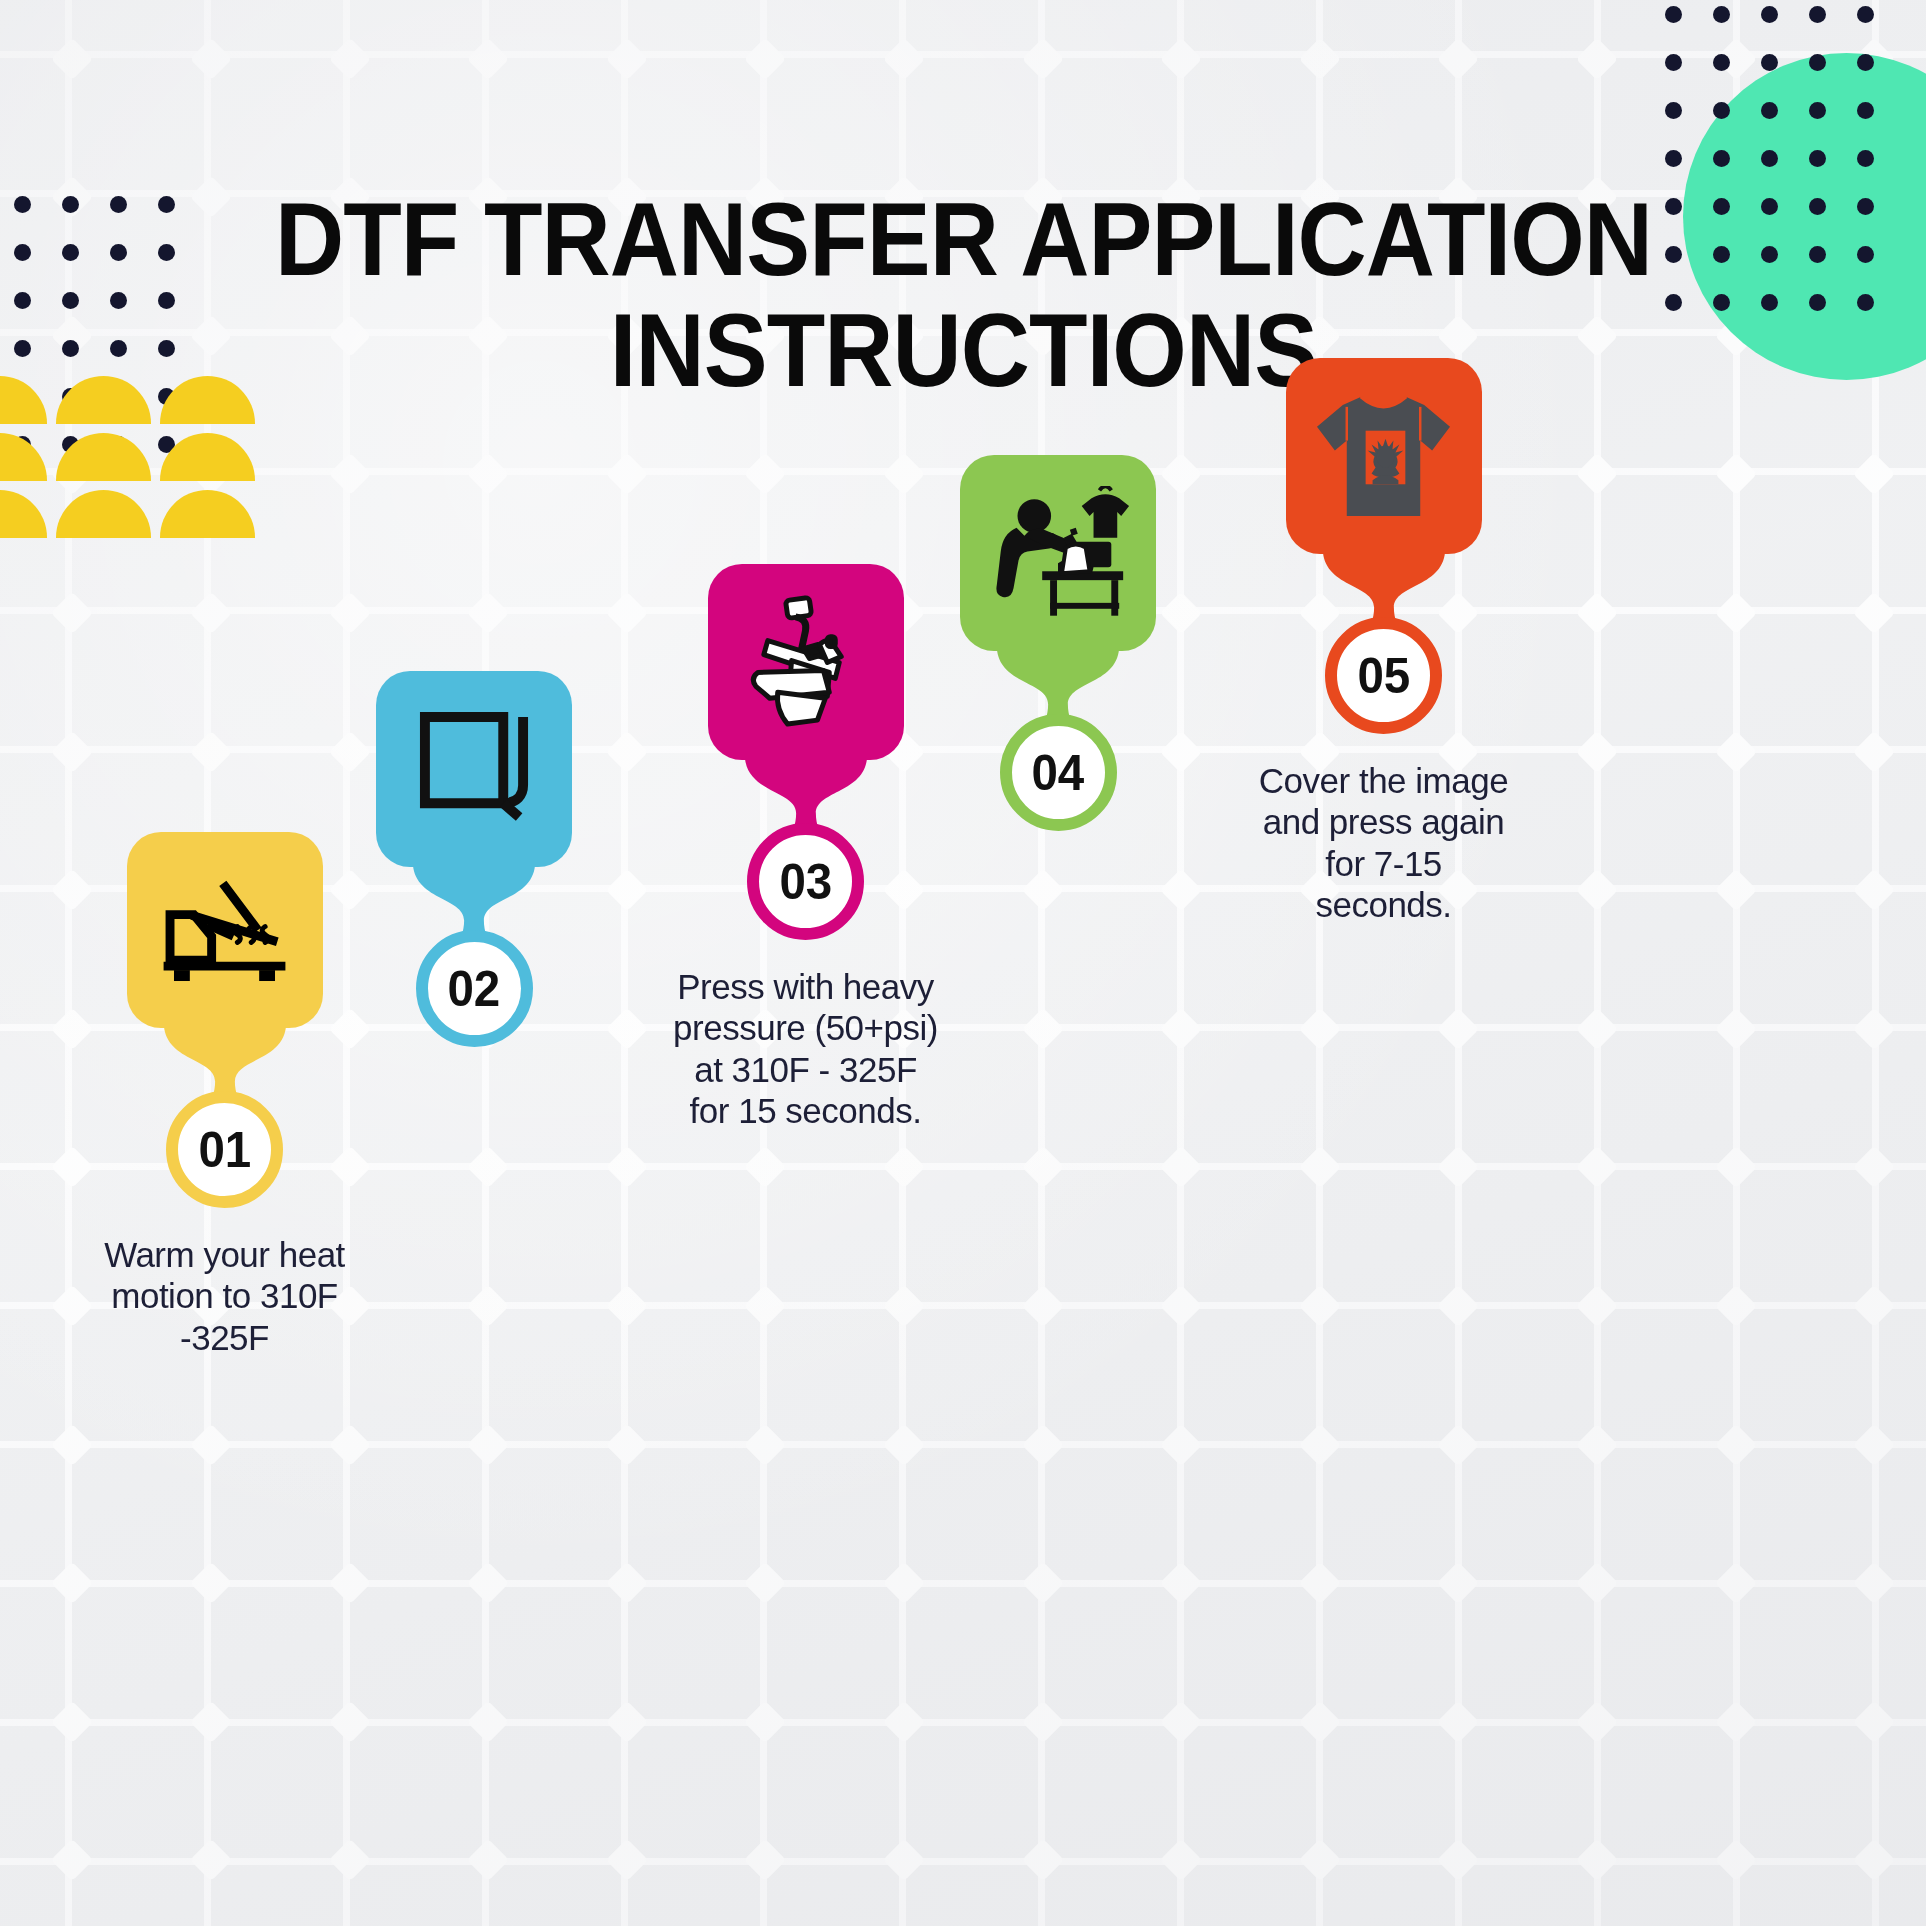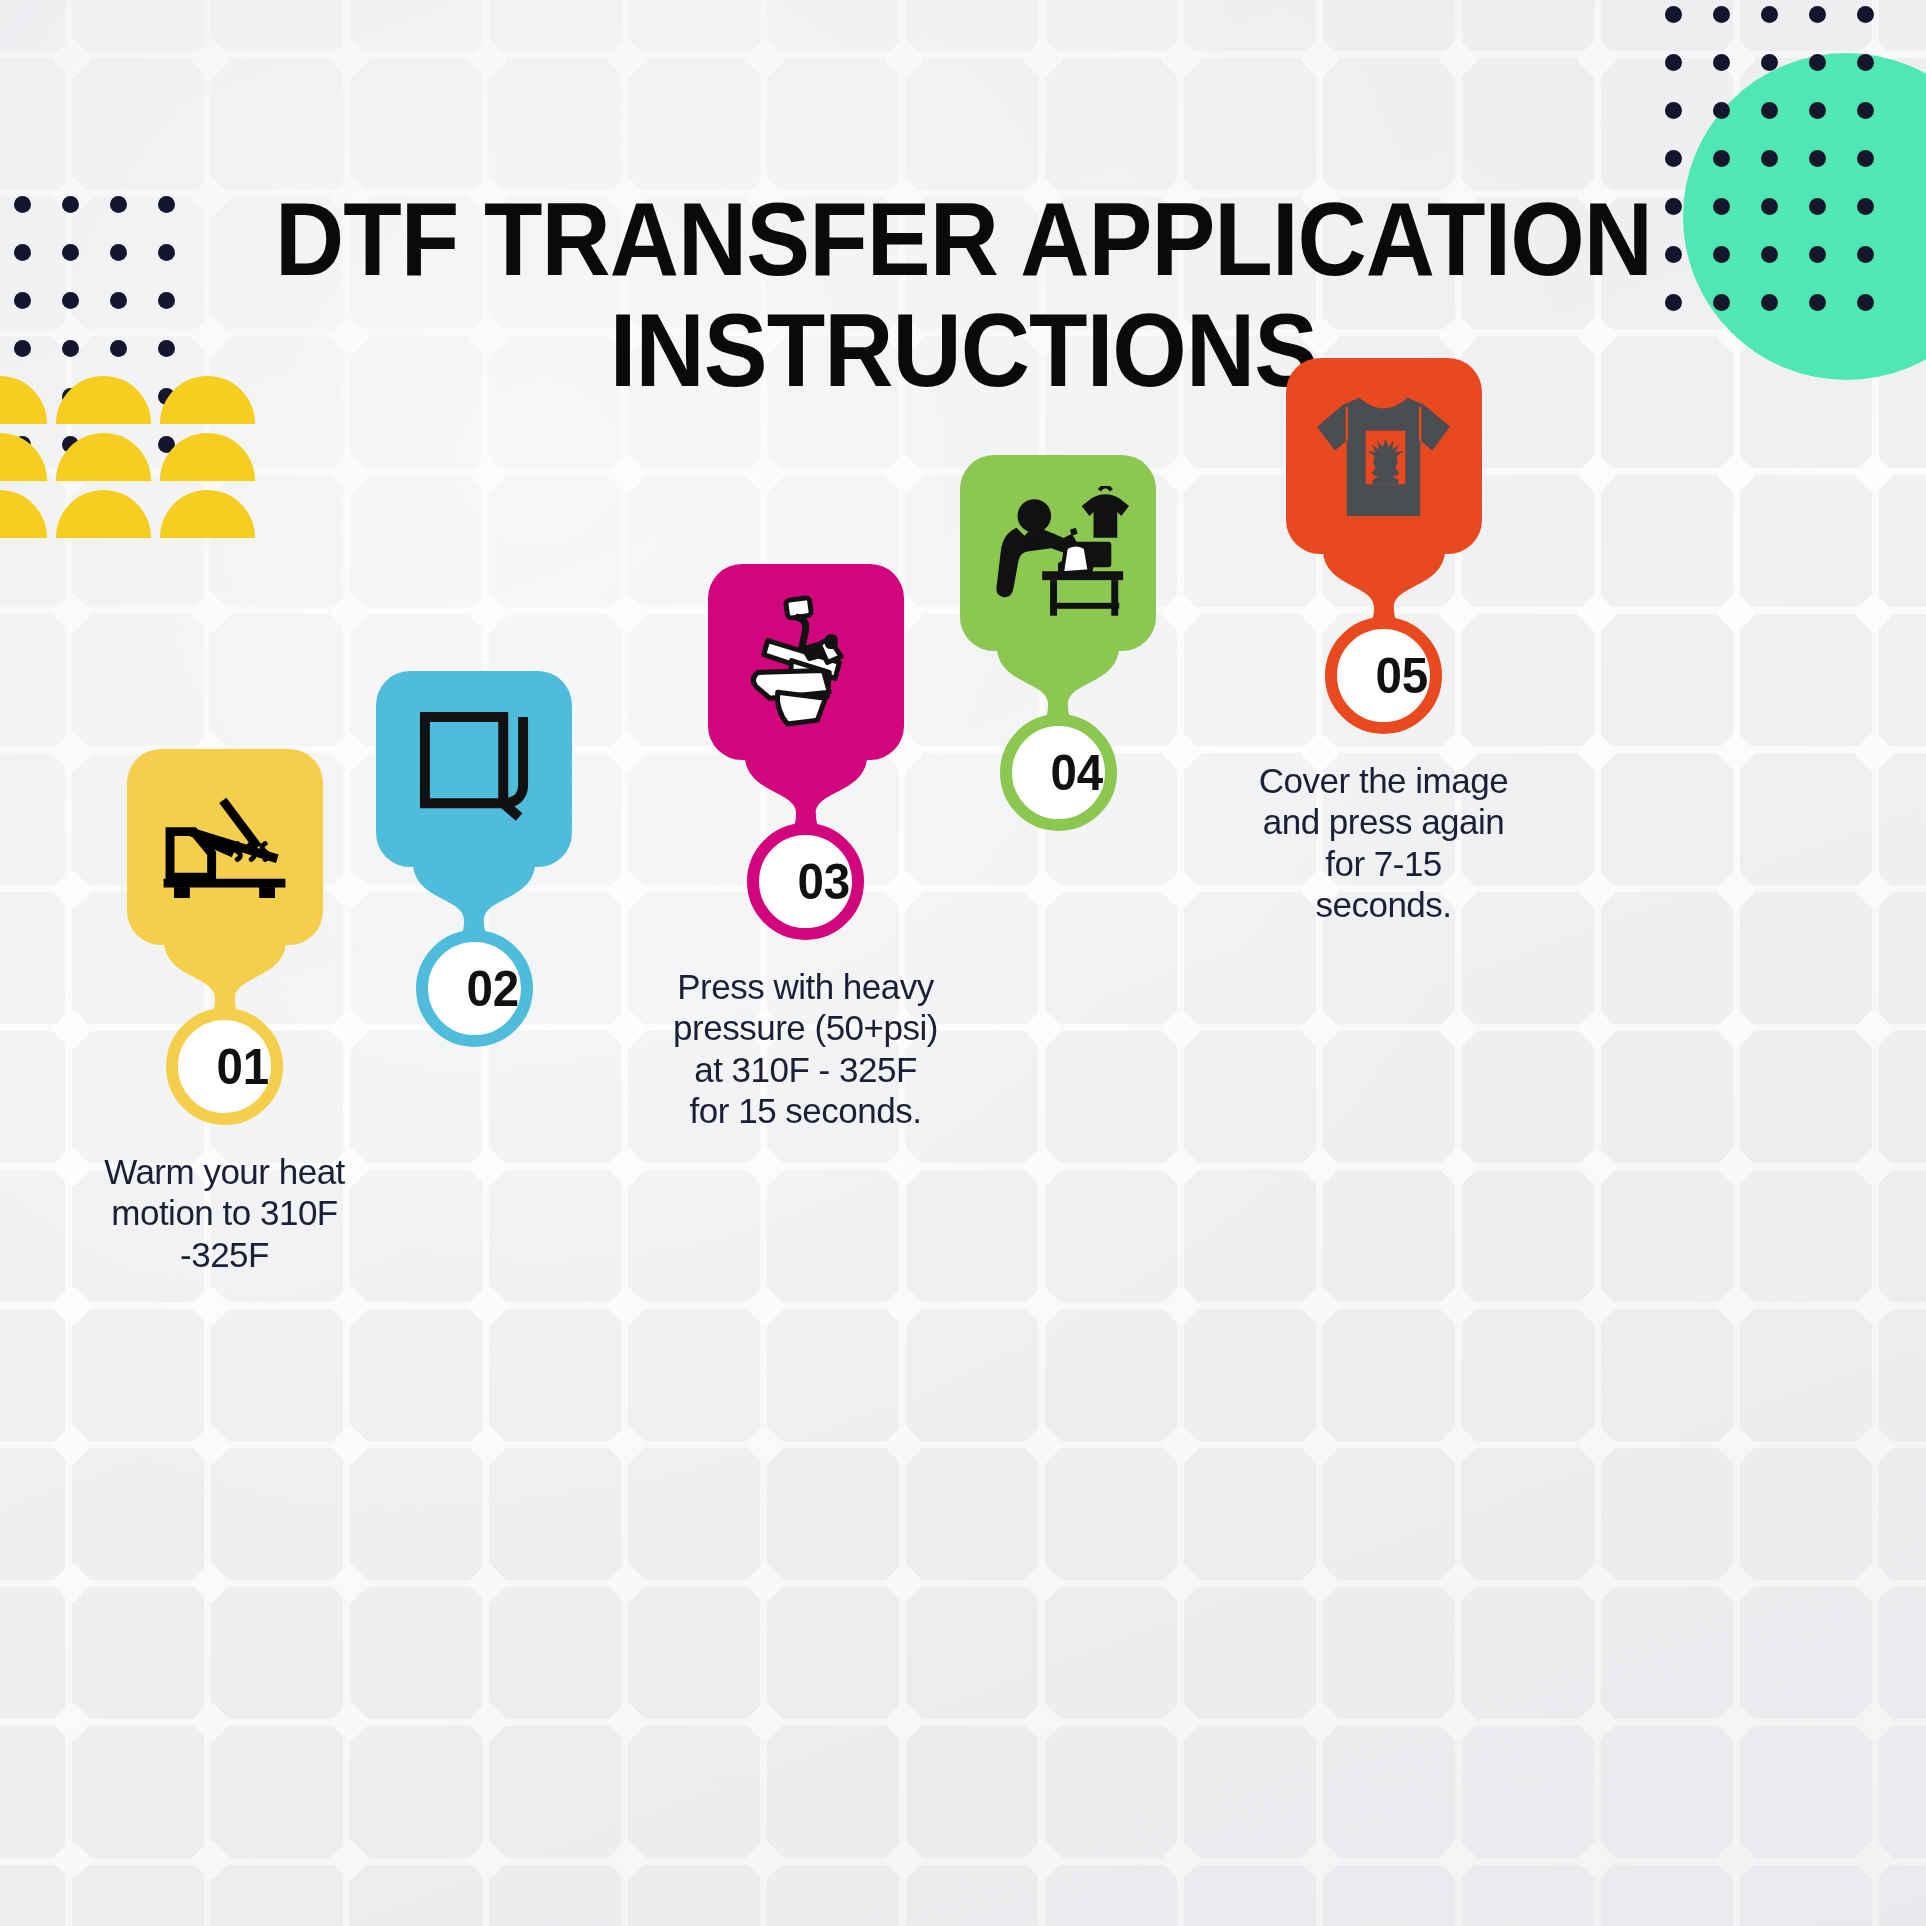--- a/index.html
+++ b/index.html
@@ -96,21 +96,21 @@
     width:158px; height:111px;
     margin-top:-6px;
     z-index:1;
   }
   .neck svg { display:block; }
 
   .numcircle {
     width:117px; height:117px;
     border-radius:50%;
     background:#ffffff;
-    display:flex; align-items:center; justify-content:flex-end;
+    display:flex; align-items:center; justify-content:center;
     margin-top:-42px;
     position:relative; z-index:3;
     box-sizing:border-box;
   }
   .numcircle span {
     font-family:"Liberation Sans", sans-serif;
     font-weight:bold;
     font-size:50px;
     color:#111111;
     letter-spacing:0px;
@@ -122,21 +122,21 @@
     width:297px;
     text-align:center;
     font-family:"Liberation Sans", sans-serif;
     font-size:35px;
     line-height:1.18;
     color:#1d1f37;
     letter-spacing:-0.5px;
   }
 
   
-  #step-1 { left:83px;   top:749px;  }
+  #step-1 { left:83px;   top:832px;  }
   #step-2 { left:376px;  top:671px;  }
   #step-3 { left:671px;  top:564px;  }
   #step-4 { left:960px;  top:455px;  }
   #step-5 { left:1255px; top:358px;  }
 
   #step-1 .caption { width:283px; }
   #step-2 .caption { width:317px; }
   #step-3 .caption { width:269px; }
   #step-4 .caption { width:257px; }
   #step-5 .caption { width:257px; }

